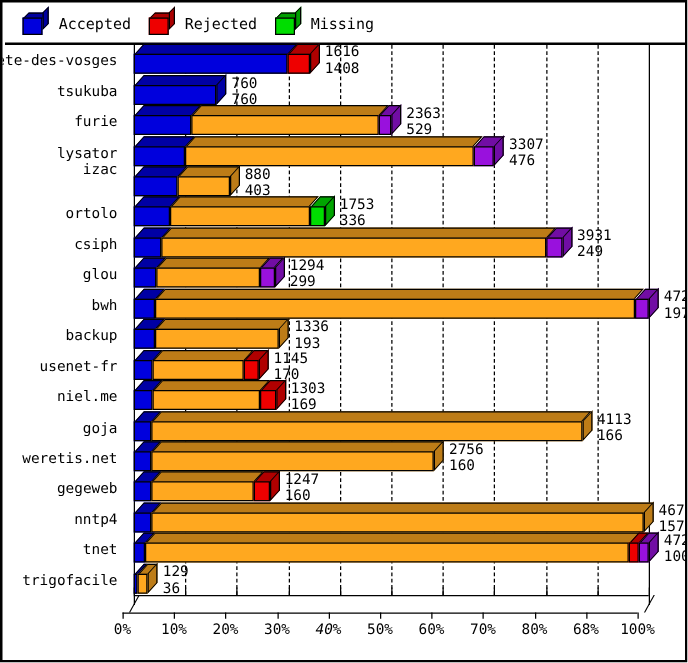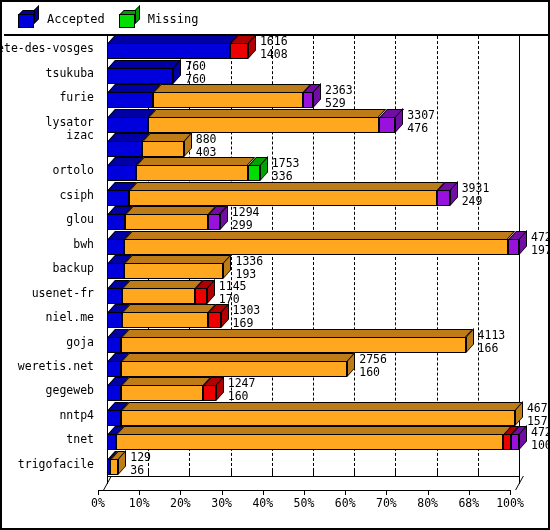--- a/index.html
+++ b/index.html
@@ -47,20 +47,28 @@
 <div id="chart-root">
 
   <div id="legend">
       <div class="legend-item">
         <div class="legend-cube">
           <div class="top" style="background:rgb(0,0,159)"></div>
           <div class="side" style="background:rgb(0,0,159)"></div>
           <div class="face" style="background:#0000DD"></div>
         </div>
         <span class="legend-label">Accepted</span>
+      </div>
+      <div class="legend-item">
+        <div class="legend-cube">
+          <div class="top" style="background:rgb(171,0,0)"></div>
+          <div class="side" style="background:rgb(171,0,0)"></div>
+          <div class="face" style="background:#EE0000"></div>
+        </div>
+        <span class="legend-label">Rejected</span>
       </div>
       <div class="legend-item">
         <div class="legend-cube">
           <div class="top" style="background:rgb(0,159,0)"></div>
           <div class="side" style="background:rgb(0,159,0)"></div>
           <div class="face" style="background:#00DD00"></div>
         </div>
         <span class="legend-label">Missing</span>
       </div>
     </div>
@@ -293,21 +301,21 @@
         <div class="xtick-back" style="left: 50.2px;"></div>
         <div class="xlabel" style="left: 41.2px;">10%</div>
         <div class="xtick" style="left: 82.4px;"></div>
         <div class="xtick-back" style="left: 91.4px;"></div>
         <div class="xlabel" style="left: 82.4px;">20%</div>
         <div class="xtick" style="left: 123.6px;"></div>
         <div class="xtick-back" style="left: 132.6px;"></div>
         <div class="xlabel" style="left: 123.6px;">30%</div>
         <div class="xtick" style="left: 164.8px;"></div>
         <div class="xtick-back" style="left: 173.8px;"></div>
-        <div class="xlabel" style="left: 164.8px;">40%</div>
+        <div class="xlabel" style="left: 164.8px; font-style: italic;">40%</div>
         <div class="xtick" style="left: 206px;"></div>
         <div class="xtick-back" style="left: 215px;"></div>
         <div class="xlabel" style="left: 206px;">50%</div>
         <div class="xtick" style="left: 247.2px;"></div>
         <div class="xtick-back" style="left: 256.2px;"></div>
         <div class="xlabel" style="left: 247.2px; text-align: right;">60%</div>
         <div class="xtick" style="left: 288.4px;"></div>
         <div class="xtick-back" style="left: 297.4px;"></div>
         <div class="xlabel" style="left: 288.4px;">70%</div>
         <div class="xtick" style="left: 329.6px;"></div>

